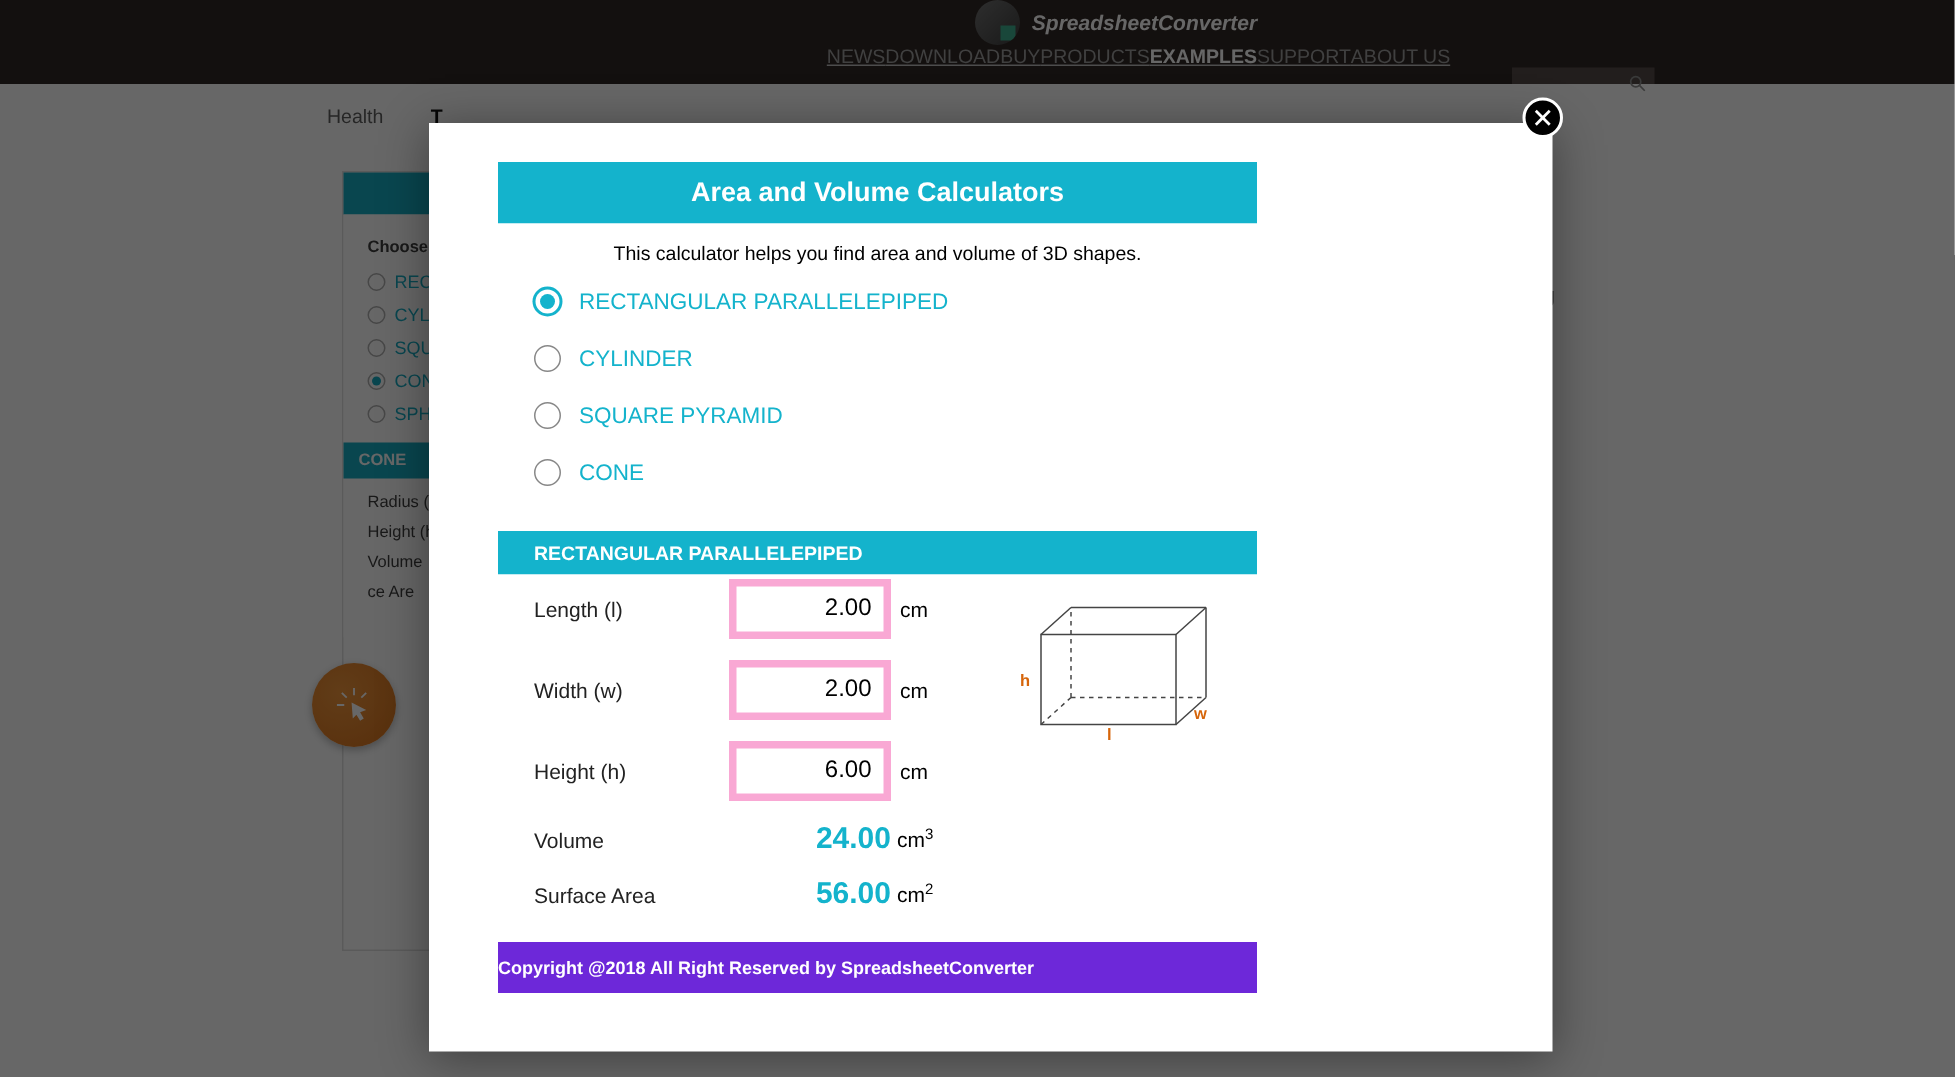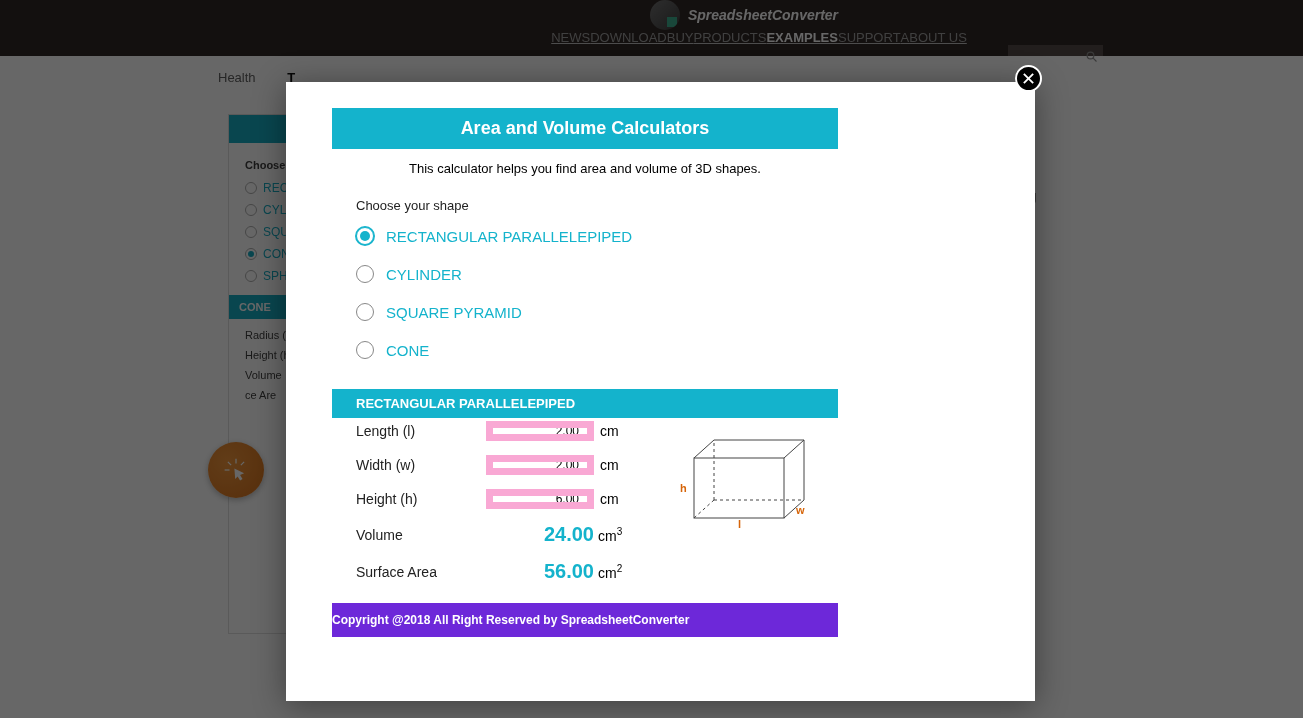--- a/index.html
+++ b/index.html
@@ -105,21 +105,21 @@
 .m-choose { font-size:13px; color:#222; margin:6px 0 14px;}
 .opt { display:flex; align-items:center; gap:12px; margin:0 0 20px; font-size:15px; color:#14b3cc; cursor:pointer;}
 .opt:last-of-type{margin-bottom:10px;}
 .radio { width:18px;height:18px;border:1px solid #888;border-radius:50%;position:relative;flex-shrink:0;background:#fff;}
 .radio.selected { border-color:#14b3cc; box-shadow:0 0 0 1px #14b3cc;}
 .radio.selected::after{content:"";position:absolute;inset:3px;background:#14b3cc;border-radius:50%;}
 .section-head{background:#14b3cc;color:#fff;font-weight:bold;font-size:13px;padding:7px 24px;}
 .params { background:#fff; padding:3px 24px 20px; position:relative;}
 .prow { display:flex; align-items:center; margin-bottom:14px; font-size:14px;}
 .plabel { width:130px; color:#222;}
-.pin { width:108px; height:20px; border:7px solid #f9a8d4; text-align:right; padding:0 8px; font-size:12px; font-family:inherit;}
+.pin { width:108px; height:40px; border:5px solid #f9a8d4; text-align:right; padding:0 8px; font-size:16px; font-family:inherit;}
 .punit { margin-left:6px; font-size:14px;}
 .pval { width:108px; text-align:right; color:#14b3cc; font-weight:bold; font-size:20px;}
 .punit2 { margin-left:4px; font-size:14px;}
 .punit2 sup{font-size:10px;}
 .cuboid-diagram { position:absolute; right:24px; top:12px; width:140px; height:100px;}
 .m-foot { background:#6d28d9; color:#fff; text-align:left; font-size:12px; font-weight:bold; padding:10px 0;}
 .close-btn {
   position:absolute; right:-7px; top:-17px;
   width:27px;height:27px;border-radius:50%;
   background:#000;border:2px solid #fff;
@@ -217,21 +217,20 @@
     <svg viewBox="0 0 14 14">
       <line x1="2" y1="2" x2="12" y2="12" stroke="#fff" stroke-width="2"></line>
       <line x1="12" y1="2" x2="2" y2="12" stroke="#fff" stroke-width="2"></line>
     </svg>
   </div>
 
   <div class="modal-inner">
     <div class="m-head">Area and Volume Calculators</div>
     <div class="m-sub">This calculator helps you find area and volume of 3D shapes.</div>
     <div class="m-body">
-      <div class="m-choose">Choose your shape</div>
 
       <div class="opt">
         <span class="radio selected"></span>
         <span>RECTANGULAR PARALLELEPIPED</span>
       </div>
       <div class="opt">
         <span class="radio"></span>
         <span>CYLINDER</span>
       </div>
       <div class="opt">

